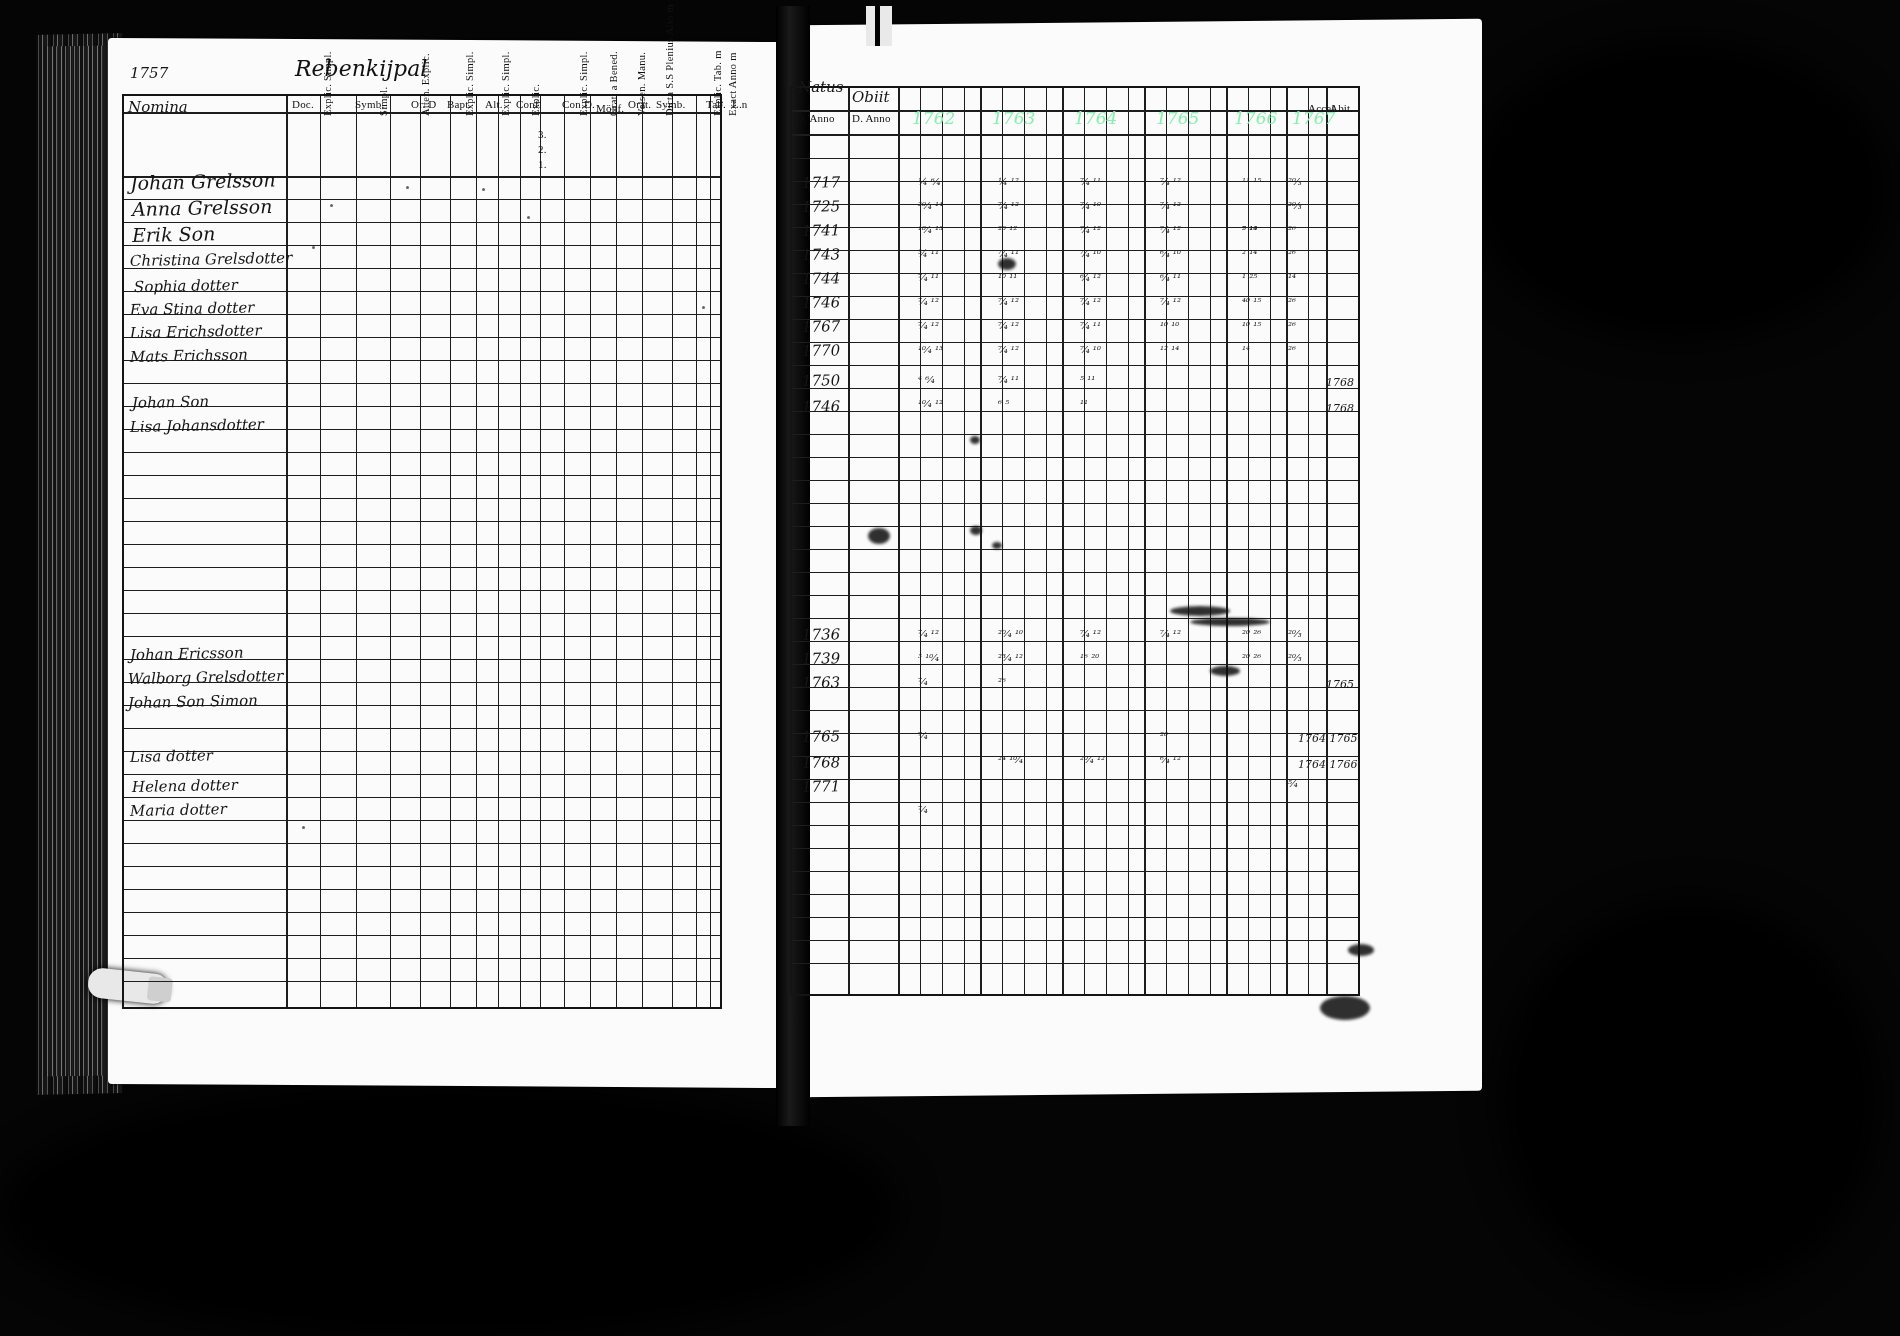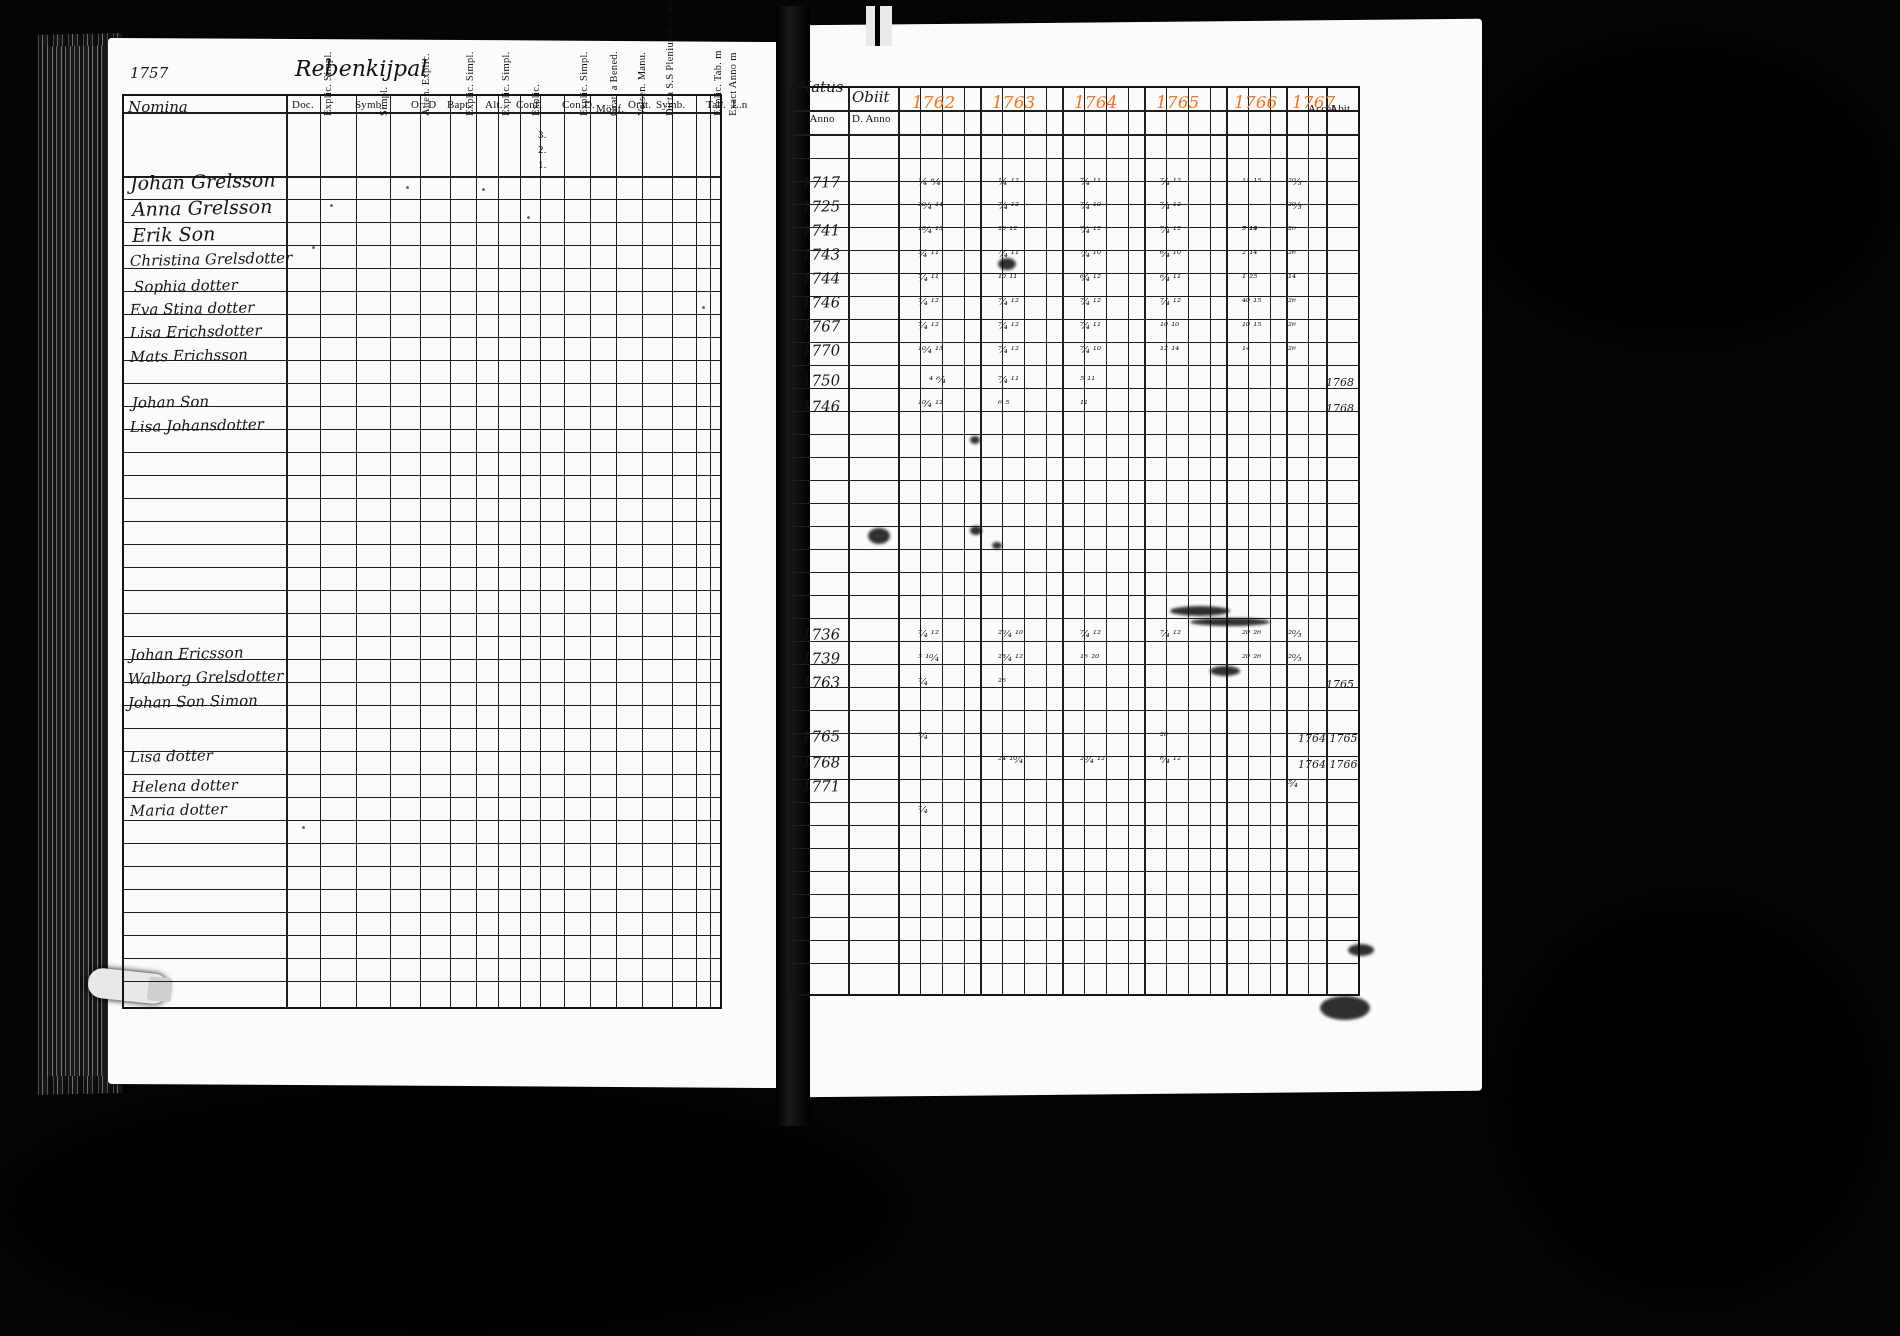--- a/index.html
+++ b/index.html
@@ -182,22 +182,23 @@
     font-style: italic;
     font-size: 22px;
     color: #111;
     white-space: nowrap;
   }
   .yearhead {
     position: absolute;
     font-family: "DejaVu Serif", serif;
     font-style: italic;
     font-size: 17px;
-    color: #f97316;
+    color: #86efac;
     white-space: nowrap;
+    margin-top: 16px;
   }
   .mark {
     position: absolute;
     font-family: "DejaVu Serif", serif;
     font-style: italic;
     font-size: 10px;
     color: #1b1b1b;
     white-space: nowrap;
   }
   .smudge {
@@ -505,21 +506,21 @@
       <div class="mark" style="left:1050px;top:314px;">⁷⁄₄ ¹¹</div>
       <div class="mark" style="left:1130px;top:314px;">¹⁰ ¹⁰</div>
       <div class="mark" style="left:1212px;top:314px;">¹⁰ ¹⁵</div>
       <div class="mark" style="left:1258px;top:314px;">²⁶</div>
       <div class="mark" style="left:888px;top:338px;">¹⁰⁄₄ ¹³</div>
       <div class="mark" style="left:968px;top:338px;">⁷⁄₄ ¹²</div>
       <div class="mark" style="left:1050px;top:338px;">⁷⁄₄ ¹⁰</div>
       <div class="mark" style="left:1130px;top:338px;">¹² ¹⁴</div>
       <div class="mark" style="left:1212px;top:338px;">¹⁴</div>
       <div class="mark" style="left:1258px;top:338px;">²⁶</div>
-      <div class="mark" style="left:888px;top:368px;margin-left:11px;">⁴ ⁶⁄₄</div>
+      <div class="mark" style="left:888px;top:368px;">⁴ ⁶⁄₄</div>
       <div class="mark" style="left:968px;top:368px;">⁷⁄₄ ¹¹</div>
       <div class="mark" style="left:1050px;top:368px;">⁵ ¹¹</div>
       <div class="mark" style="left:888px;top:392px;">¹⁰⁄₄ ¹²</div>
       <div class="mark" style="left:968px;top:392px;">⁶ ⁵</div>
       <div class="mark" style="left:1050px;top:392px;">¹¹</div>
 
       <div class="mark" style="left:888px;top:622px;">⁷⁄₄ ¹²</div>
       <div class="mark" style="left:968px;top:622px;">²⁰⁄₄ ¹⁰</div>
       <div class="mark" style="left:1050px;top:622px;">⁷⁄₄ ¹²</div>
       <div class="mark" style="left:1130px;top:622px;">⁷⁄₄ ¹²</div>

